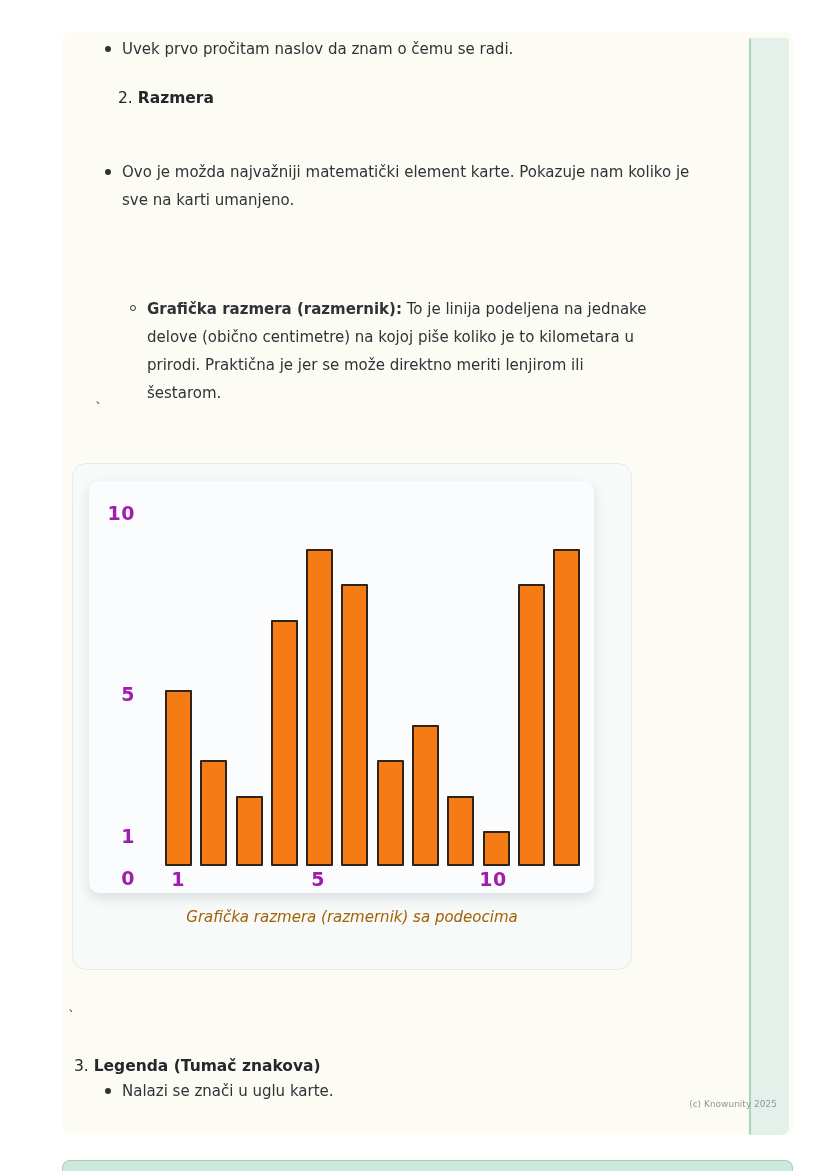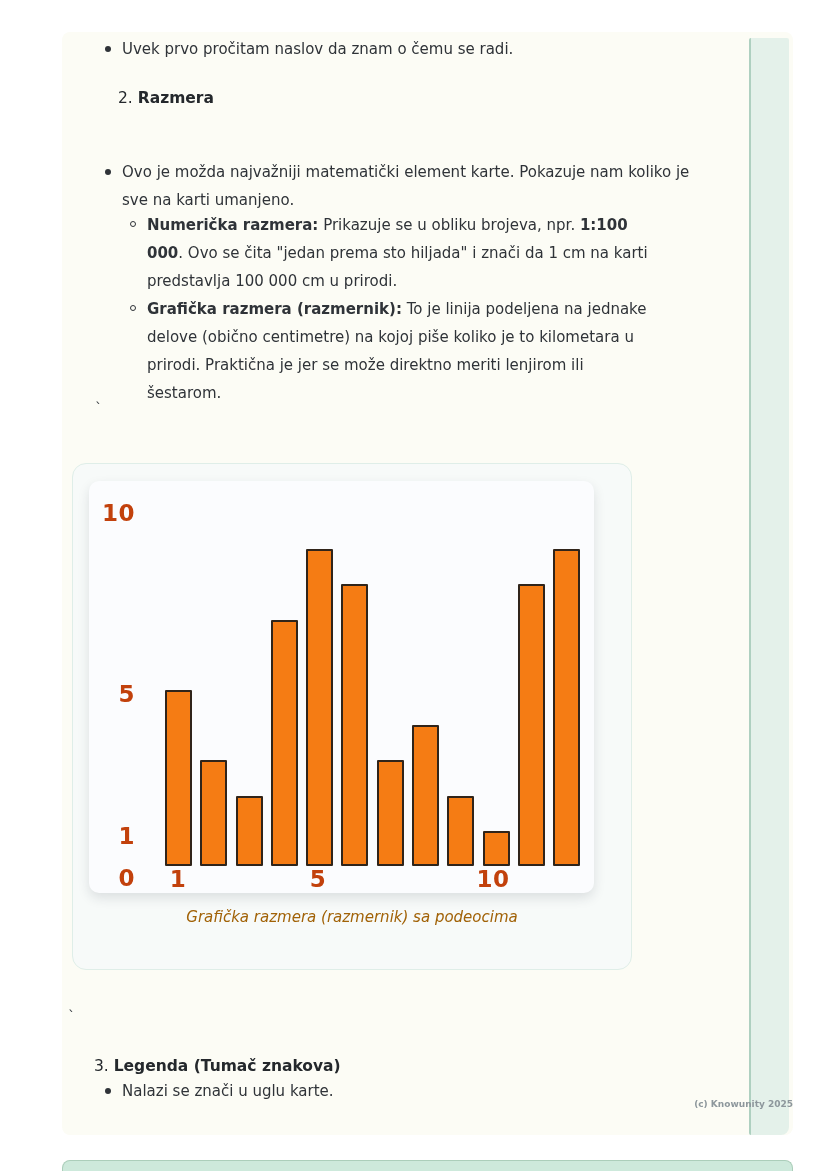--- a/index.html
+++ b/index.html
@@ -26,32 +26,32 @@
   .w-main { max-width:578px; }
   .w-sub  { max-width:515px; }
   .tick { font-size:14px; color:#3a3f44; }
 
   
   .chart-card { position:absolute; left:10px; top:431px; width:560px; height:507px;
                 background:#f7faf9; border:1px solid #dfeee8; border-radius:14px; z-index:2; }
   .figure { position:absolute; left:16px; top:17px; width:505px; height:412px;
             background:#fbfcfe; border-radius:10px;
             box-shadow:0 5px 12px rgba(40,50,60,0.13); }
-  .axis-num { position:absolute; font-weight:700; font-size:23px; line-height:28px;
-              color:#c2410c; letter-spacing:0.5px; }
+  .axis-num { position:absolute; font-weight:700; font-size:19px; line-height:28px;
+              color:#a21caf; letter-spacing:0.5px; }
   .ylab { width:46px; text-align:right; }
   .xlab { width:40px; text-align:center; }
   .bars { position:absolute; left:76px; bottom:27px; display:flex;
           align-items:flex-end; gap:8.3px; }
   .bar  { width:27px; border:2px solid #30241a; border-radius:1px; }
   .caption { position:absolute; left:0; top:444px; width:100%; text-align:center;
              font-style:italic; font-size:15px; color:#a16207; }
 
-  .footer { position:absolute; right:0; top:1067px; font-size:9px; color:#8d979c;
-            z-index:3;font-weight:bold; }
+  .footer { position:absolute; right:16px; top:1067px; font-size:9px; color:#8d979c;
+            z-index:3; }
 
   
   .next-page { position:absolute; left:62px; top:1160px; width:731px; height:11px;
                background:#cde9db; border:1px solid #abceba; border-bottom:none;
                border-radius:8px 8px 0 0; }
 </style>
 </head>
 <body>
 
 <div class="canvas">
@@ -66,24 +66,20 @@
     <div class="block heading" style="left:16px; top:54px;margin-left:40px;">
       <span>2.</span>
       <b>Razmera</b>
     </div>
 
     <div class="block li" style="left:43px; top:93px;margin-top:33px;">
       <span class="marker1"></span>
       <span class="w-main">Ovo je možda najvažniji matematički element karte. Pokazuje nam koliko je sve na karti umanjeno.</span>
     </div>
 
-    <div class="block li" style="left:68px; top:179px;">
-      <span class="marker2"></span>
-      <span class="w-sub"><b>Numerička razmera:</b><span> Prikazuje se u obliku brojeva, npr. </span><b>1:100 000</b><span>. Ovo se čita "jedan prema sto hiljada" i znači da 1 cm na karti predstavlja 100 000 cm u prirodi.</span></span>
-    </div>
 
     <div class="block li" style="left:68px; top:263px;">
       <span class="marker2"></span>
       <span class="w-sub"><b>Grafička razmera (razmernik):</b><span> To je linija podeljena na jednake delove (obično centimetre) na kojoj piše koliko je to kilometara u prirodi. Praktična je jer se može direktno meriti lenjirom ili šestarom.</span></span>
     </div>
 
     <div class="block tick" style="left:33px; top:362px;">`</div>
 
     <div class="chart-card">
       <div class="figure">
@@ -109,21 +105,21 @@
 
         <span class="axis-num xlab" style="left:69px;  top:384px;">1</span>
         <span class="axis-num xlab" style="left:209px; top:384px;">5</span>
         <span class="axis-num xlab" style="left:384px; top:384px;">10</span>
       </div>
       <div class="caption">Grafička razmera (razmernik) sa podeocima</div>
     </div>
 
     <div class="block tick" style="left:6px; top:970px;">`</div>
 
-    <div class="block heading" style="left:32px; top:1022px;">
+    <div class="block heading" style="left:12px; top:1022px;">
       <span>3.</span>
       <b>Legenda (Tumač znakova)</b>
     </div>
 
     <div class="block li" style="left:43px; top:1045px;">
       <span class="marker1"></span>
       <span class="w-main">Nalazi se znači u uglu karte.</span>
     </div>
 
     <div class="footer">(c) Knowunity 2025</div>

